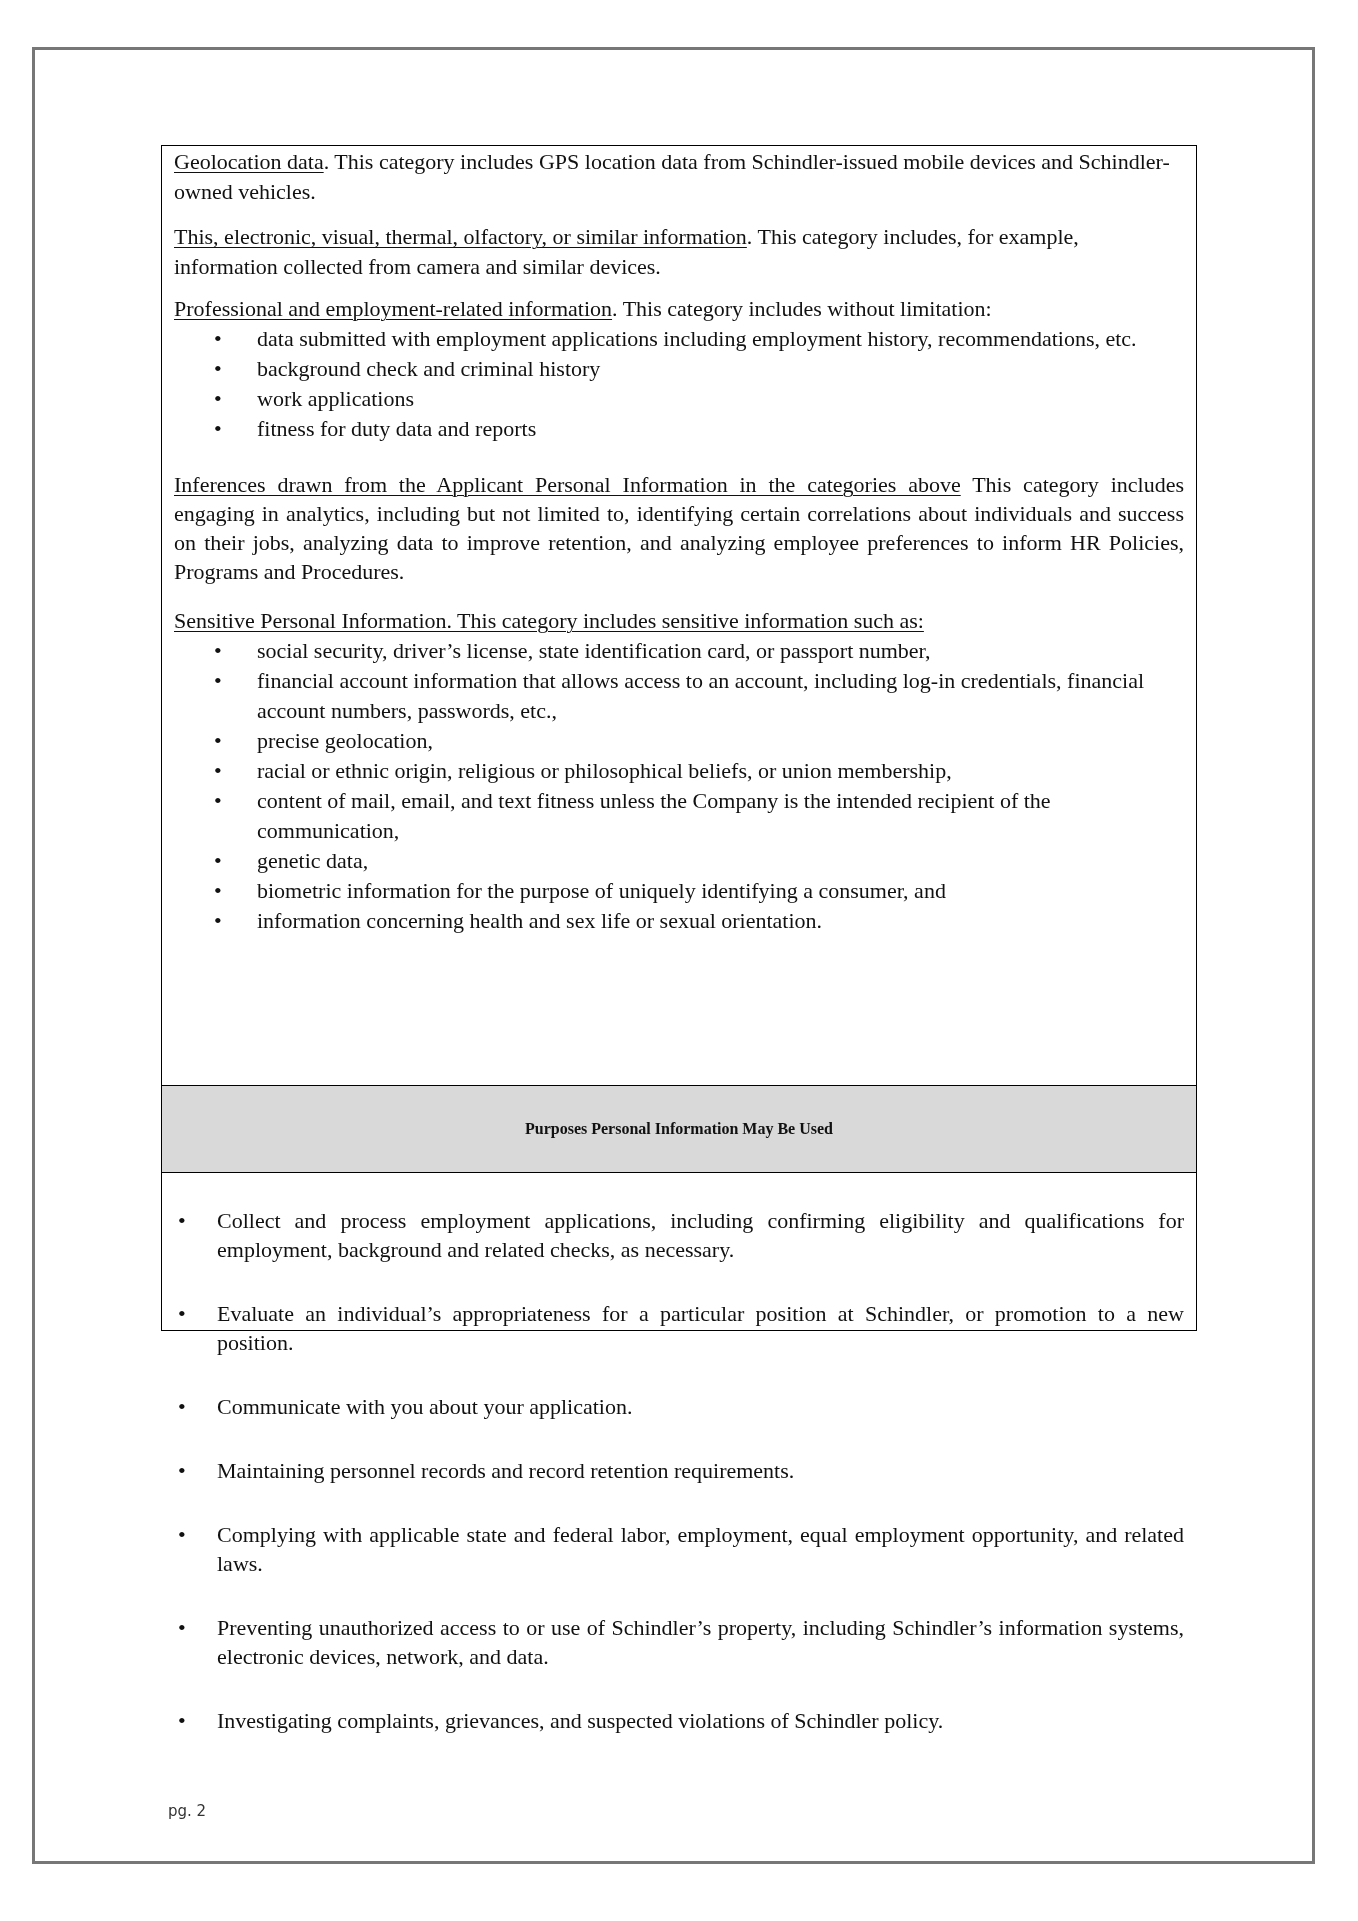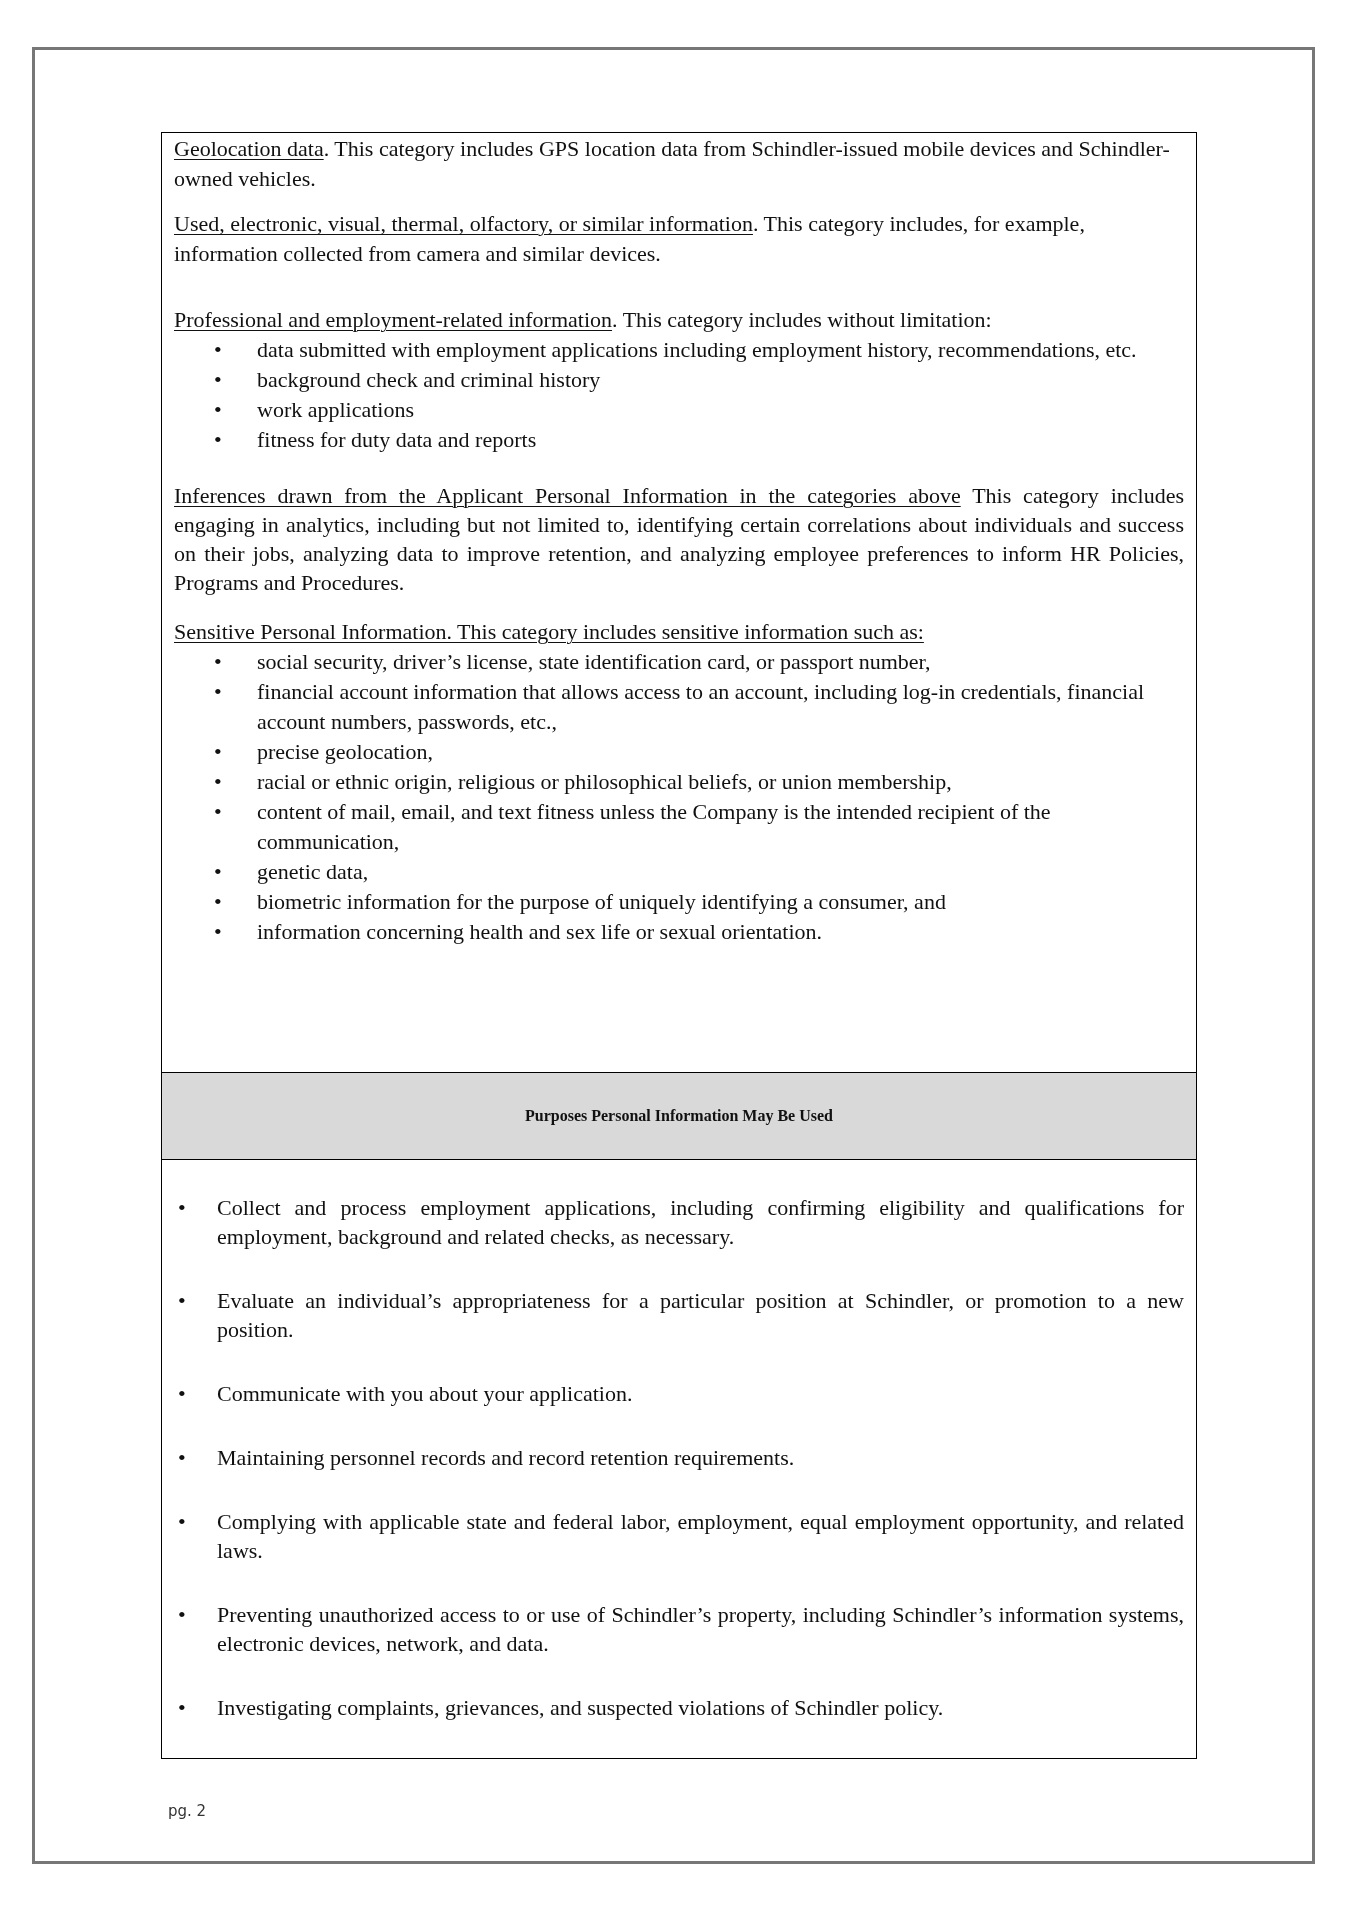--- a/index.html
+++ b/index.html
@@ -2,21 +2,21 @@
 <html><head>
 <meta charset="utf-8">
 <style>
   html, body { margin: 0; padding: 0; background: #ffffff; }
   body { width: 1358px; height: 1921px; position: relative; overflow: hidden; }
   .page-frame {
     position: absolute; left: 32px; top: 47px; width: 1283px; height: 1817px;
     border: 3px solid #777777; box-sizing: border-box; background: #fff;
   }
   .doc-table {
-    position: absolute; left: 161px; top: 132px; width: 1036px; height: 1627px;
+    position: absolute; left: 161px; top: 145px; width: 1036px; height: 1186px;
     border: 1.5px solid #000; box-sizing: border-box;
     font-family: "Liberation Serif", serif; font-size: 22px; color: #111;
   }
   .cell-top { position: absolute; left: 0; top: 0; right: 0; height: 939px; padding: 0 12px 0 12px; box-sizing: border-box; }
   .para { margin: 0; line-height: 30px; }
   .u { text-decoration: underline; text-underline-offset: 3px; text-decoration-thickness: 1px; }
   .justify { text-align: justify; }
   .sub-list { list-style: none; margin: 0; padding: 0; }
   .sub-list li { position: relative; padding-left: 83px; line-height: 30px; }
   .sub-list li .bullet { position: absolute; left: 40px; top: 0; }
@@ -43,24 +43,24 @@
 <div class="page-frame"></div>
 
 <div class="doc-table">
   <div class="cell-top">
 
     <p class="para" style="padding-top:1px;">
       <span class="u">Geolocation data</span><span>. This category includes GPS location data from Schindler-issued mobile devices and Schindler-owned vehicles.</span>
     </p>
 
     <p class="para" style="margin-top:15px;">
-      <span class="u">Used, electronic, visual, thermal, olfactory, or similar information</span><span>. This category includes, for example, information collected from camera and similar devices.</span>
+      <span class="u">This, electronic, visual, thermal, olfactory, or similar information</span><span>. This category includes, for example, information collected from camera and similar devices.</span>
     </p>
 
-    <div style="margin-top:36px;">
+    <div style="margin-top:12px;">
       <p class="para">
         <span class="u">Professional and employment-related information</span><span>. This category includes without limitation:</span>
       </p>
       <ul class="sub-list">
         <li class="justify">
             <span class="bullet">•</span>
             <span class="txt">data submitted with employment applications including employment history, recommendations, etc.</span>
           </li>
         <li>
             <span class="bullet">•</span>

